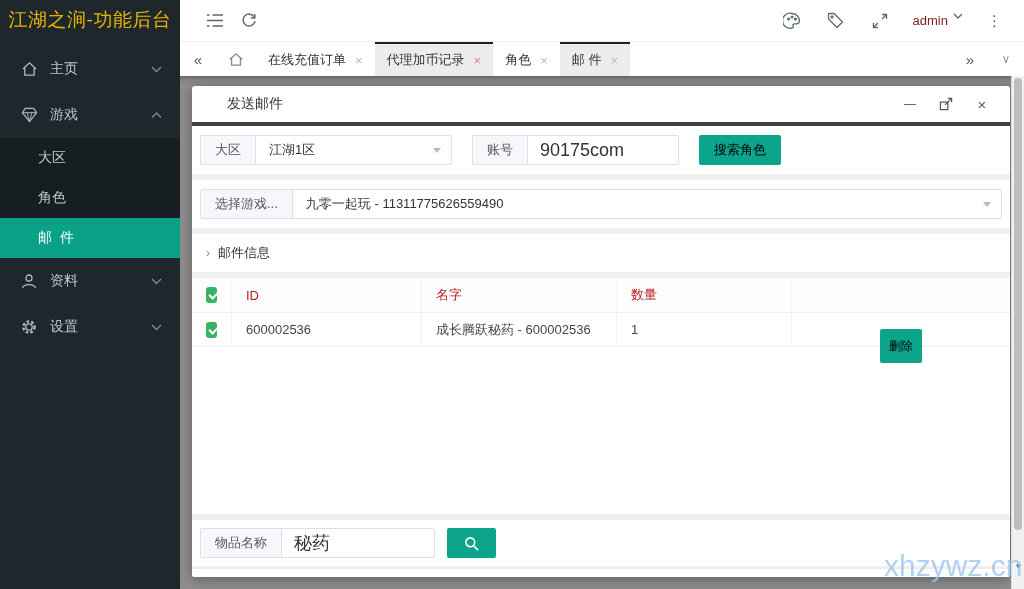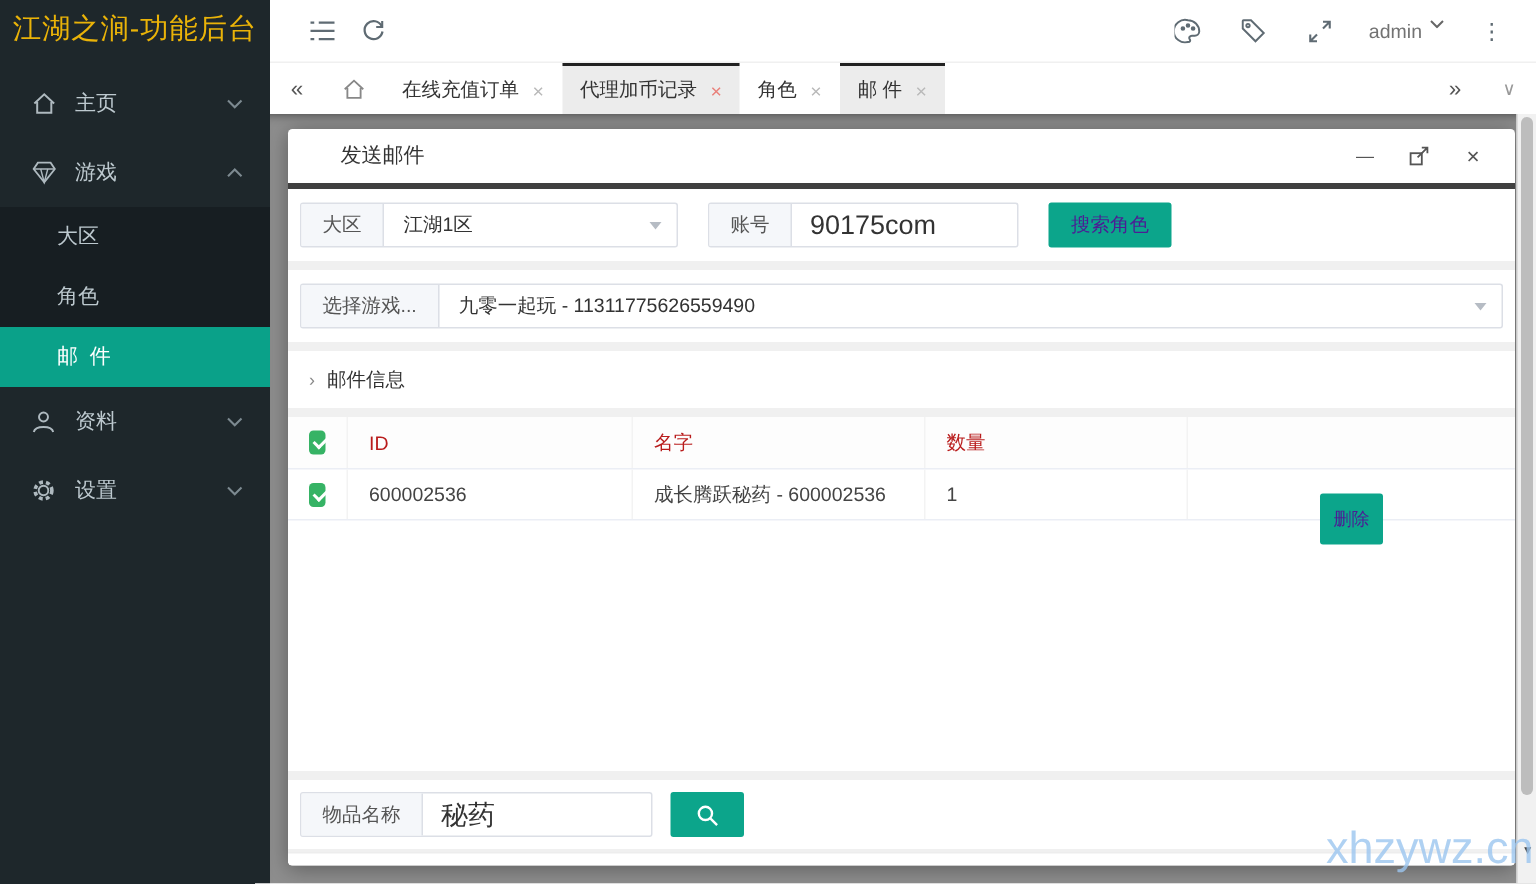--- a/index.html
+++ b/index.html
@@ -14,21 +14,21 @@
   .menu-item .mi-label { flex:1; }
   .mi-icon svg, .chev svg { display:block; }
   .submenu { background:#171e22; }
   .submenu-item { height:40px; display:flex; align-items:center; padding-left:38px; color:#bdc9cf; font-size:14px; cursor:pointer; }
   .submenu-item.active { background:#0aa189; color:#fff; letter-spacing:2px; }
 
   
   .topbar { position:absolute; left:180px; top:0; width:844px; height:42px; background:#fff; border-bottom:1px solid #f0f0f0; display:flex; align-items:center; padding:0 14px 0 18px; }
   .topbar .icon-btn { width:34px; height:34px; display:flex; align-items:center; justify-content:center; color:#5f6b73; cursor:pointer; }
   .topbar-right { margin-left:auto; display:flex; align-items:center; gap:10px; }
-  .user-drop { display:flex; gap:5px; font-size:13px; color:#737373; cursor:pointer; padding:0 6px; }
+  .user-drop { display:flex; gap:5px; font-size:13px; color:#7f1d1d; cursor:pointer; padding:0 6px; }
   .dots { font-size:15px; color:#5f6b73; padding:0 8px; cursor:pointer; letter-spacing:0; }
 
   
   .tabbar { position:absolute; left:180px; top:42px; width:844px; height:34px; background:#fff; display:flex; align-items:stretch; z-index:4; }
   .tab-ctrl { width:36px; display:flex; align-items:center; justify-content:center; color:#555; font-size:15px; cursor:pointer; }
   .tab-home { width:40px; display:flex; align-items:center; justify-content:center; color:#777; cursor:pointer; }
   .tab { display:flex; align-items:center; gap:9px; padding:0 12px; font-size:13px; color:#333; cursor:pointer; border-top:2px solid transparent; }
   .tab.raised { background:#ececec; border-top:2px solid #222; }
   .tab .tab-close { color:#b9b9b9; font-size:13px; }
   .tab .tab-close.red { color:#e9807a; }
@@ -45,21 +45,21 @@
   .mc { cursor:pointer; display:flex; align-items:center; justify-content:center; width:16px; height:16px; font-size:15px; }
   .modal-body { flex:1; background:#f0f0f0; display:flex; flex-direction:column; overflow:hidden; }
   .band { background:#fff; margin-bottom:6px; }
   .band.form-row { padding:9px 8px; display:flex; align-items:center; gap:20px; }
 
   .input-group { display:flex; align-items:stretch; height:30px; border:1px solid #dcdfe6; border-radius:2px; background:#fff; font-size:13px; }
   .ig-prepend { background:#f5f7fa; border-right:1px solid #dcdfe6; padding:0 14px; display:flex; align-items:center; color:#555; white-space:nowrap; }
   .ig-select { display:flex; align-items:center; padding:0 26px 0 13px; position:relative; color:#333; cursor:pointer; }
   .ig-select .caret { position:absolute; right:10px; top:12px; width:0; height:0; border-left:4px solid transparent; border-right:4px solid transparent; border-top:5px solid #b6bcc4; }
   .ig-input { border:none; outline:none; padding:0 12px; font-size:18px; color:#333; font-family:inherit; background:transparent; }
-  .btn { background:#0ca58b; color:#4c1d95; border:none; height:30px; padding:0 15px; font-size:13px; border-radius:2px; cursor:pointer; display:flex; align-items:center; justify-content:center; font-family:inherit; }
+  .btn { background:#0ca58b; color:#000000; border:none; height:30px; padding:0 15px; font-size:13px; border-radius:2px; cursor:pointer; display:flex; align-items:center; justify-content:center; font-family:inherit; }
 
   .w-region { min-width:195px; }
   .w-account { width:150px; }
   .game-group { flex:1; }
   .game-group .ig-select { flex:1; }
 
   .collapse-row { padding:10px 14px; display:flex; align-items:center; gap:8px; font-size:13px; color:#333; cursor:pointer; }
   .collapse-arrow { color:#888; font-size:12px; }
 
   

